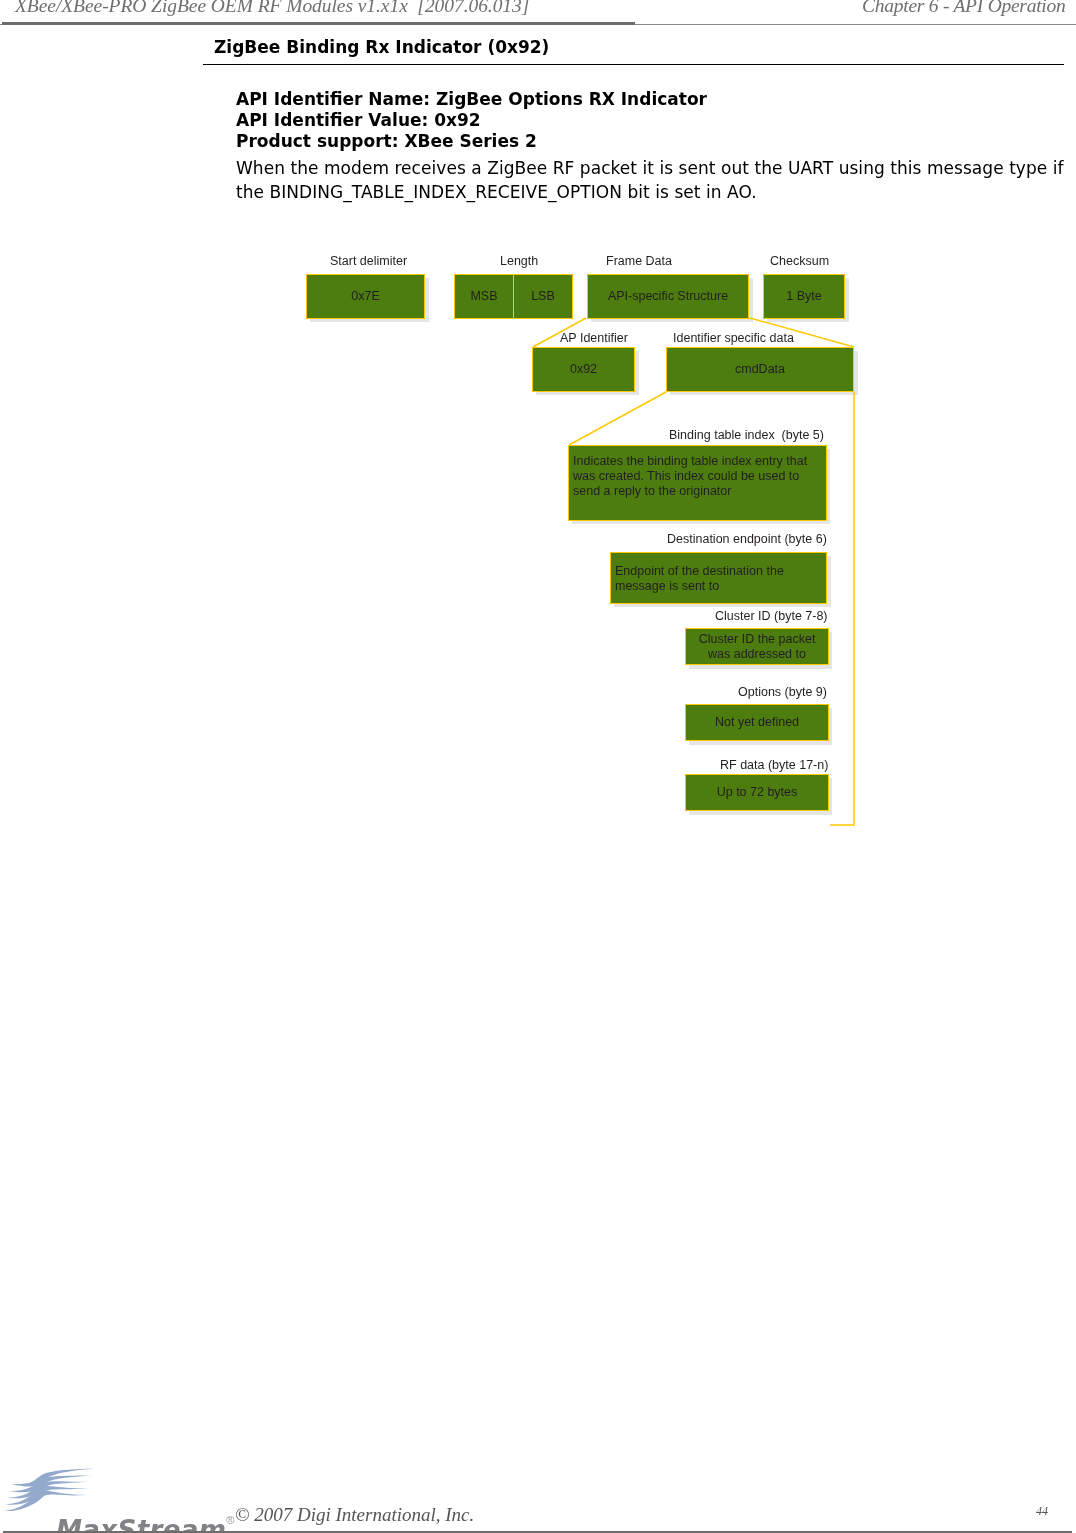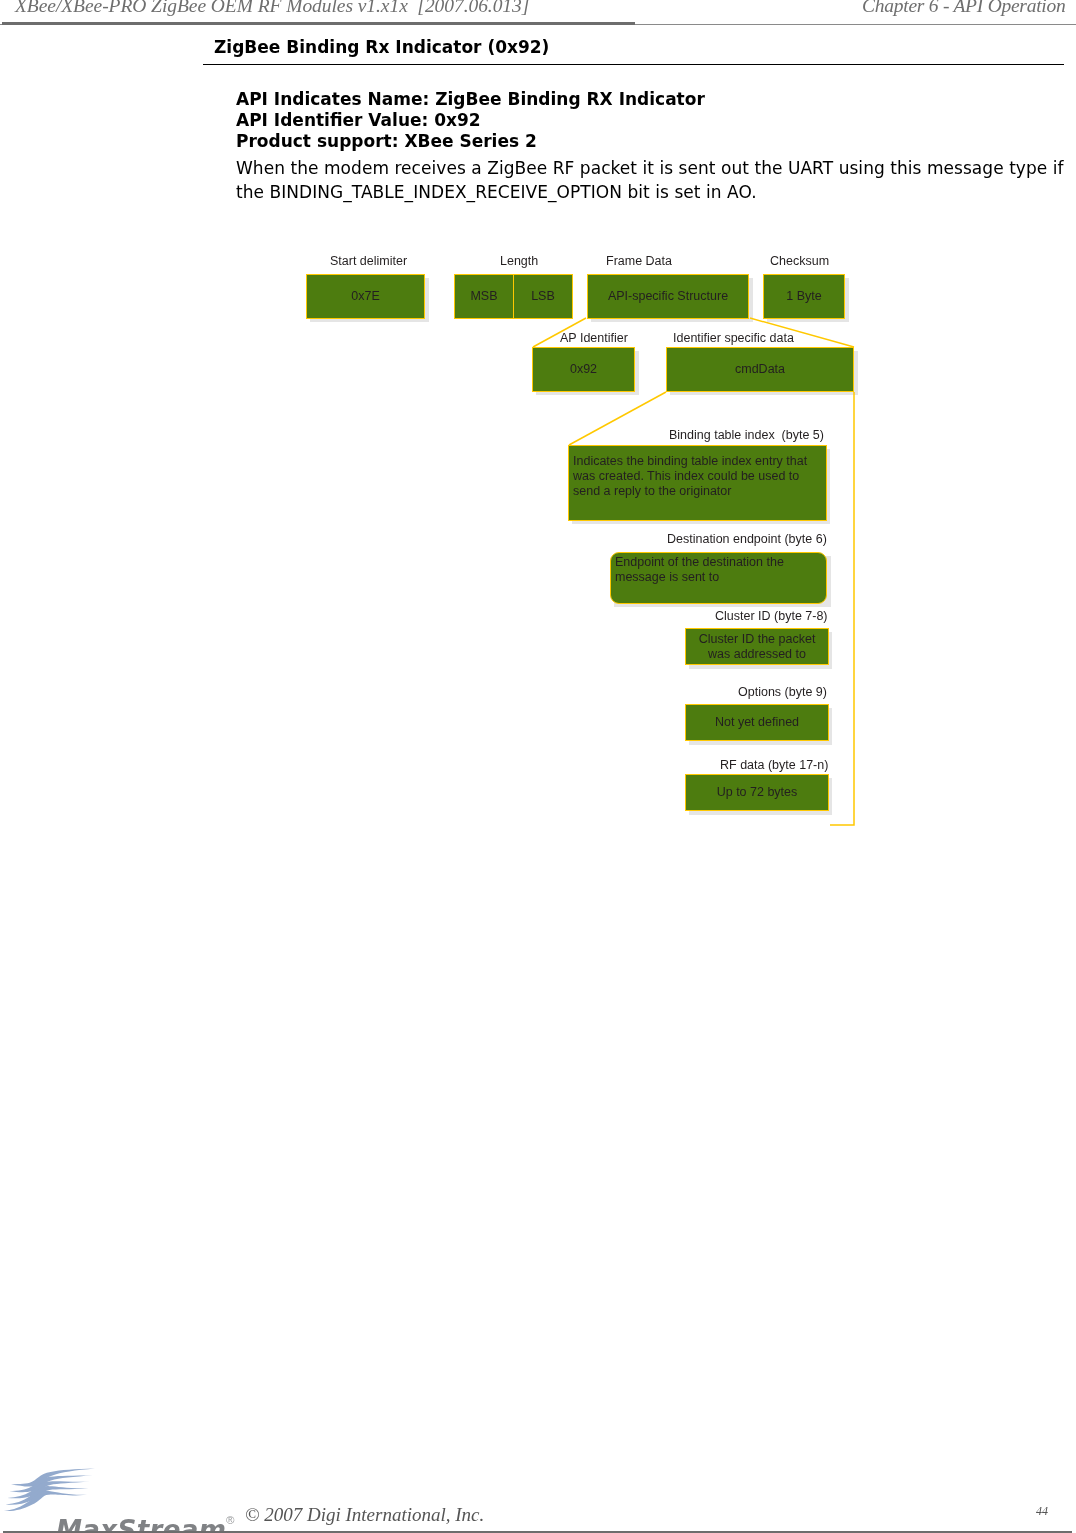--- a/index.html
+++ b/index.html
@@ -123,33 +123,33 @@
     z-index: 4;
   }
   .dtext-left {
     justify-content: flex-start;
     align-items: flex-start;
     text-align: left;
     padding: 8px 4px 0 4px;
     line-height: 15px;
     white-space: normal;
   }
-  .dtext-left.pt3 { padding-top: 2px; border-radius: 9px; }
+  .dtext-left.pt3 { padding-top: 11px; }
   .leaders { position: absolute; left: 0; top: 0; z-index: 2; }
 
   
   .ftr-rule {
     position: absolute;
     left: 3px; top: 1531px;
     width: 1069px; height: 1.6px;
     background: #6d6d6d;
   }
   .ftr-copy {
     position: absolute;
-    left: 245px; top: 1504px;
+    left: 235px; top: 1504px;
     font-family: "Liberation Serif", serif;
     font-style: italic;
     font-size: 19px;
     color: #555;
     white-space: nowrap;
   }
   .ftr-page {
     position: absolute;
     left: 1036px; top: 1504px;
     font-family: "Liberation Serif", serif;
@@ -188,21 +188,21 @@
 
   <div class="hdr-left">XBee/XBee-PRO ZigBee OEM RF Modules v1.x1x  [2007.06.013]</div>
   <div class="hdr-right">Chapter 6 - API Operation</div>
   <div class="hdr-rule-thin"></div>
   <div class="hdr-rule-thick"></div>
 
   <div class="sec-title">ZigBee Binding Rx Indicator (0x92)</div>
   <div class="sec-rule"></div>
 
   <div class="api-block">
-    <div>API Indicates Name: ZigBee Binding RX Indicator</div>
+    <div>API Identifier Name: ZigBee Options RX Indicator</div>
     <div>API Identifier Value: 0x92</div>
     <div>Product support: XBee Series 2</div>
   </div>
   <div class="para">When the modem receives a ZigBee RF packet it is sent out the UART using this message type if the BINDING_TABLE_INDEX_RECEIVE_OPTION bit is set in AO.</div>
 
   <div class="diagram">
 
     <svg class="leaders" width="1076" height="1533" viewBox="0 0 1076 1533">
       <g fill="none" stroke="#ffc800" stroke-width="1.5">
         <path d="M586 318 L533 347"></path>

